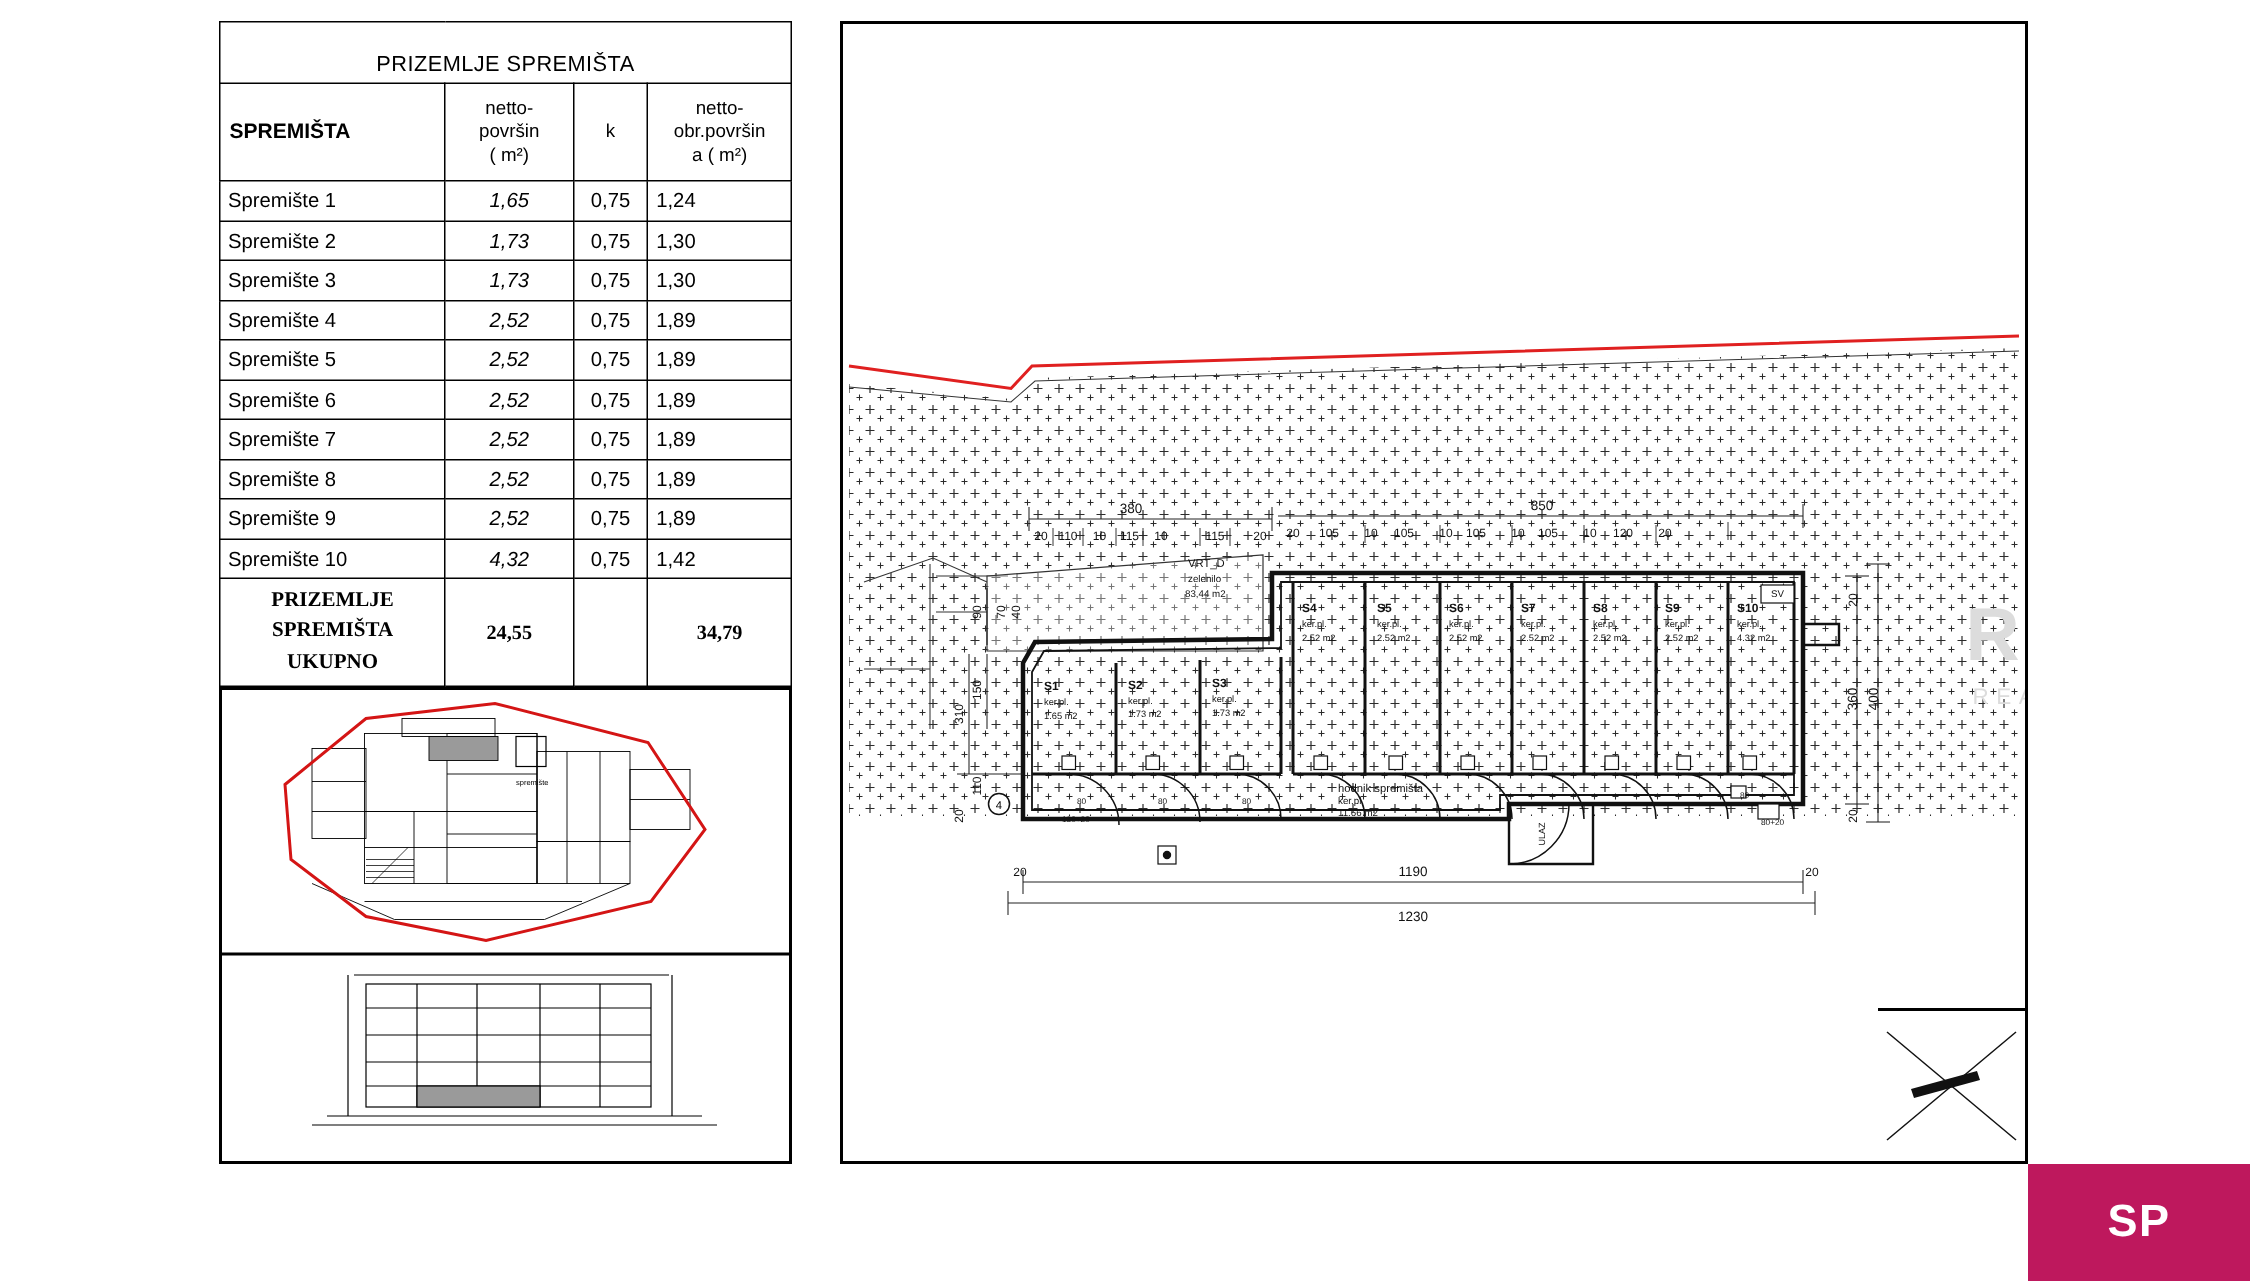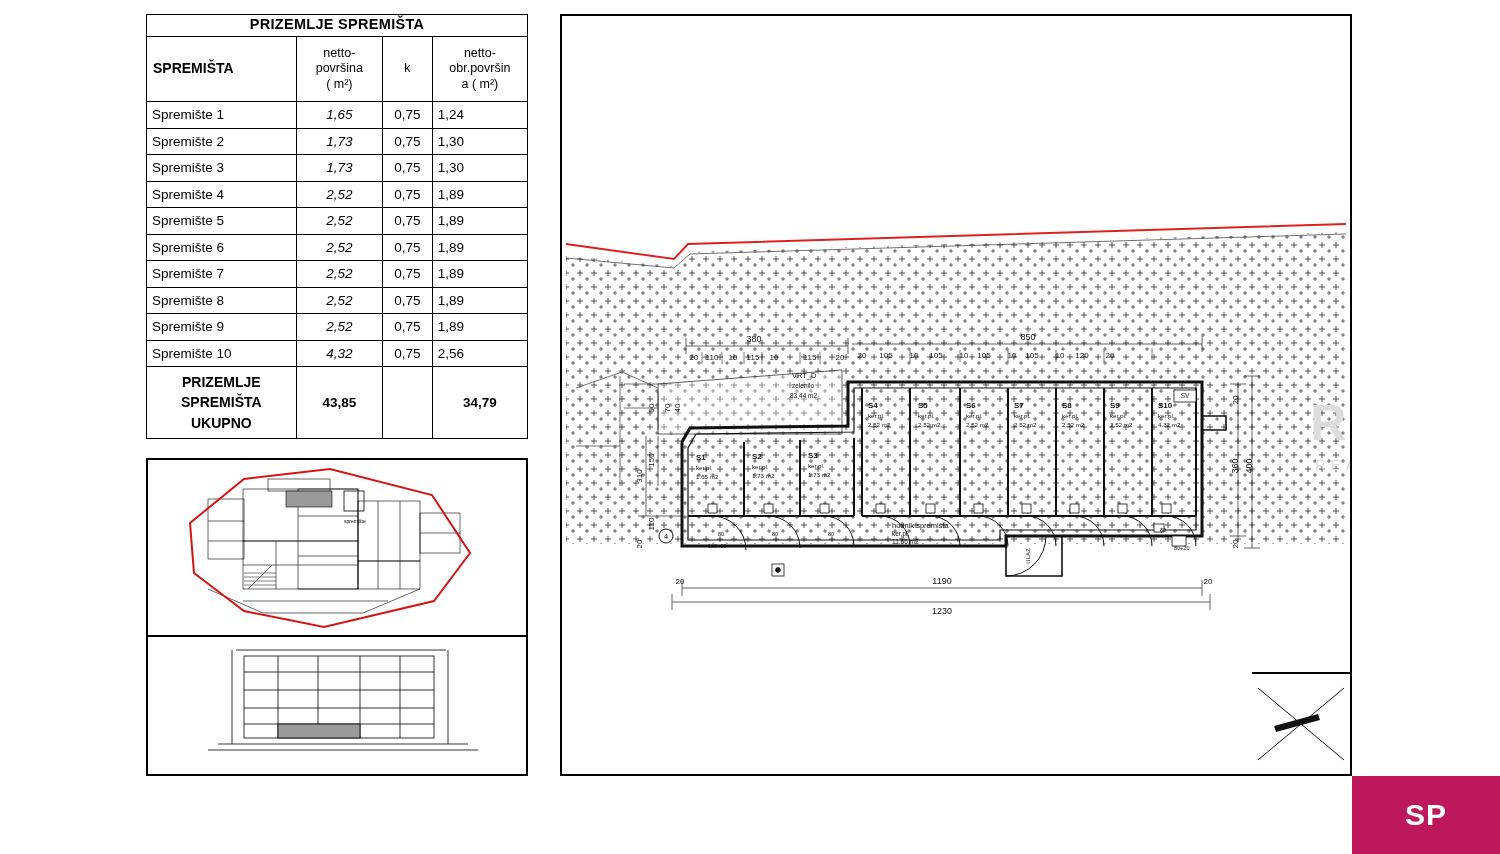--- a/index.html
+++ b/index.html
@@ -27,24 +27,24 @@
   }
   #area-table td, #area-table th {
     border: 1px solid #000;
     padding: 2px 5px;
     vertical-align: middle;
     font-weight: normal;
     background: #fff;
   }
   #area-table .tbl-title {
     text-align: center;
-    font-weight: bold;
+    font-weight: normal;
     font-size: 14.5px;
     letter-spacing: .3px;
-    padding: 1px 0 4px 0;
+    padding: 20px 0 4px 0;
   }
   #area-table .hdr {
     text-align: center;
     font-size: 12.5px;
     line-height: 1.25;
     height: 60px;
   }
   #area-table .hdr.left {
     text-align: left;
     font-weight: bold;
@@ -54,20 +54,21 @@
   #area-table .c-name { text-align: left; width: 158px; height: 21.5px; margin-left: 24px;}
   #area-table .c-net  { text-align: center; width: 85px; font-style: italic; }
   #area-table .c-k    { text-align: center; width: 43px; }
   #area-table .c-gross{ text-align: left; width: 92px; }
   #area-table .total td {
     font-weight: bold;
     text-align: center;
     line-height: 1.45;
     padding-top: 5px;
     padding-bottom: 5px;
+    font-family: Liberation Serif, serif;
   }
   #area-table .total .lbl { font-size: 14px; }
   #area-table .total .blank { border-left: 1px solid #000; border-right: 1px solid #000;}
 
   
   #lower-left-box {
     position: absolute;
     left: 146px;
     top: 458px;
     width: 382px;
@@ -159,21 +160,21 @@
 
 <table id="area-table">
   <tbody>
     <tr>
       <td class="tbl-title" colspan="4">PRIZEMLJE SPREMIŠTA</td>
     </tr>
     <tr>
       <td class="hdr left">SPREMIŠTA</td>
       <td class="hdr">
         <span>netto-</span><br>
-        <span>površina</span><br>
+        <span>površin</span><br>
         <span>( m²)</span>
       </td>
       <td class="hdr">k</td>
       <td class="hdr">
         <span>netto-</span><br>
         <span>obr.površin</span><br>
         <span>a     ( m²)</span>
       </td>
     </tr>
 
@@ -228,30 +229,30 @@
     <tr>
       <td class="c-name">Spremište 9</td>
       <td class="c-net">2,52</td>
       <td class="c-k">0,75</td>
       <td class="c-gross">1,89</td>
     </tr>
     <tr>
       <td class="c-name">Spremište 10</td>
       <td class="c-net">4,32</td>
       <td class="c-k">0,75</td>
-      <td class="c-gross">2,56</td>
+      <td class="c-gross">1,42</td>
     </tr>
 
     <tr class="total">
       <td class="lbl">
         <span>PRIZEMLJE</span><br>
         <span>SPREMIŠTA</span><br>
         <span>UKUPNO</span>
       </td>
-      <td>43,85</td>
+      <td>24,55</td>
       <td class="blank"></td>
       <td>34,79</td>
     </tr>
   </tbody>
 </table>
 
 <div id="lower-left-box">
   <div id="ll-divider"></div>
 
   <svg id="siteplan" viewBox="0 0 378 173" class="draw-svg">

